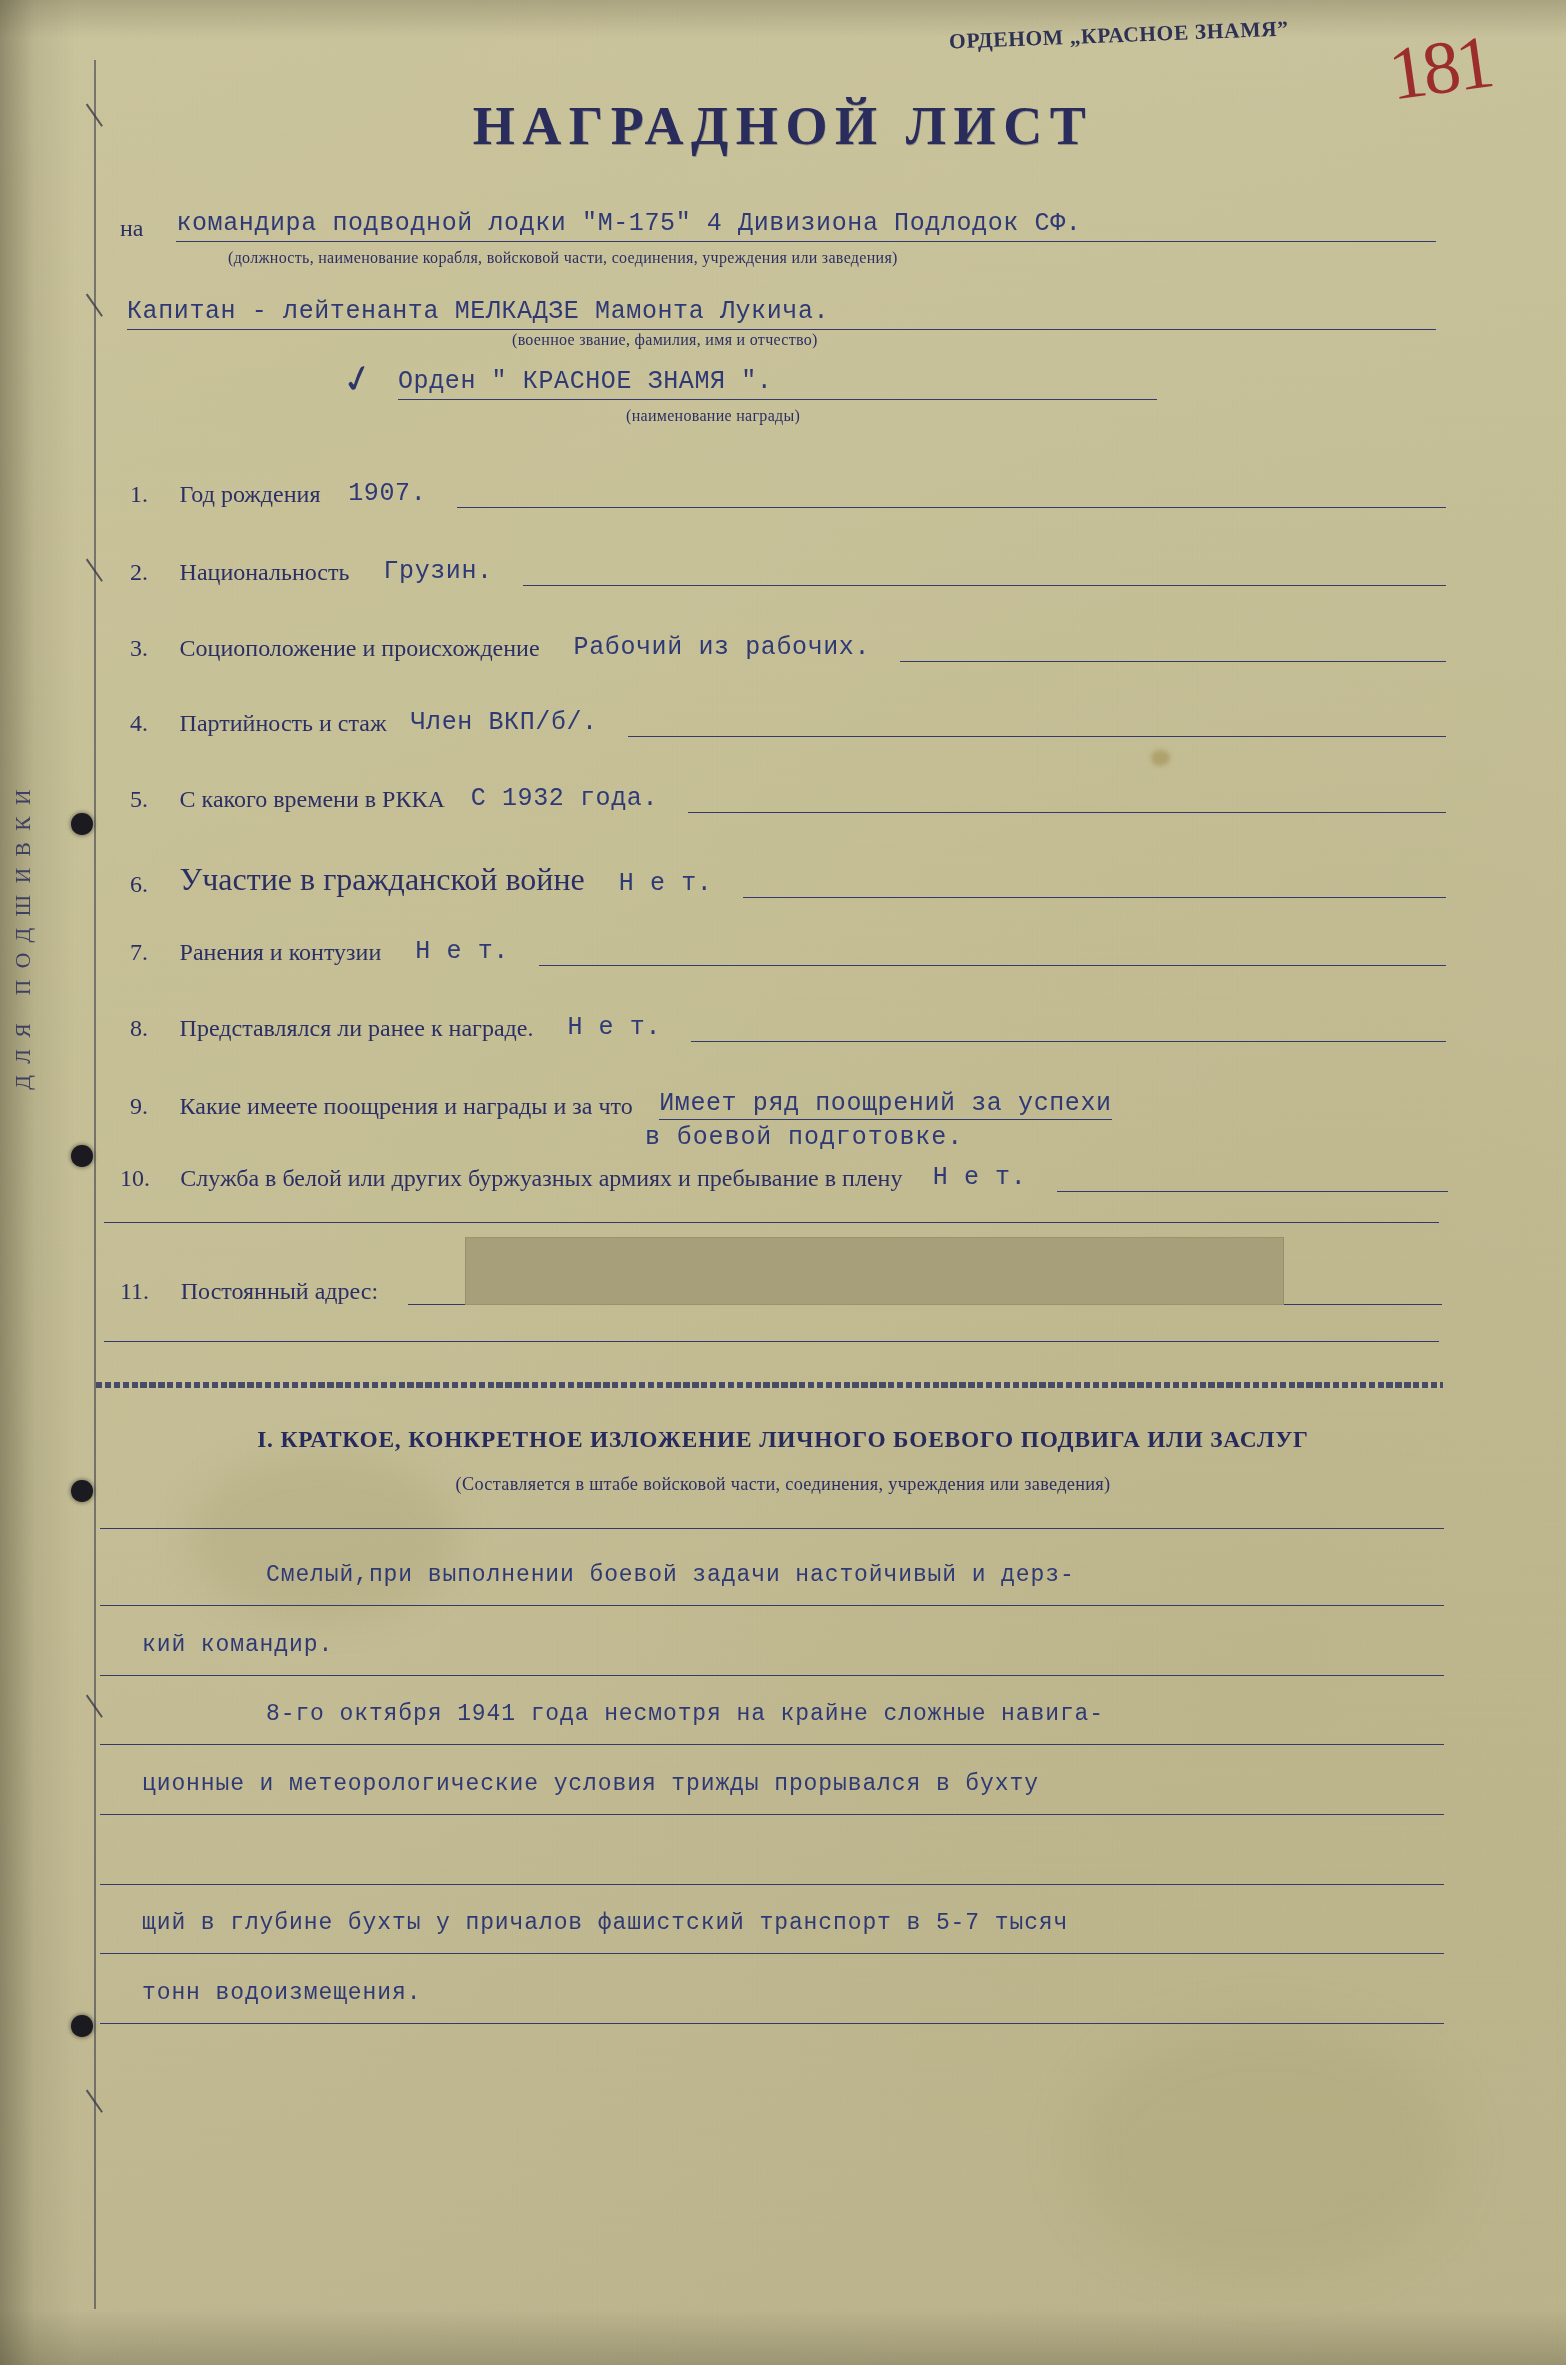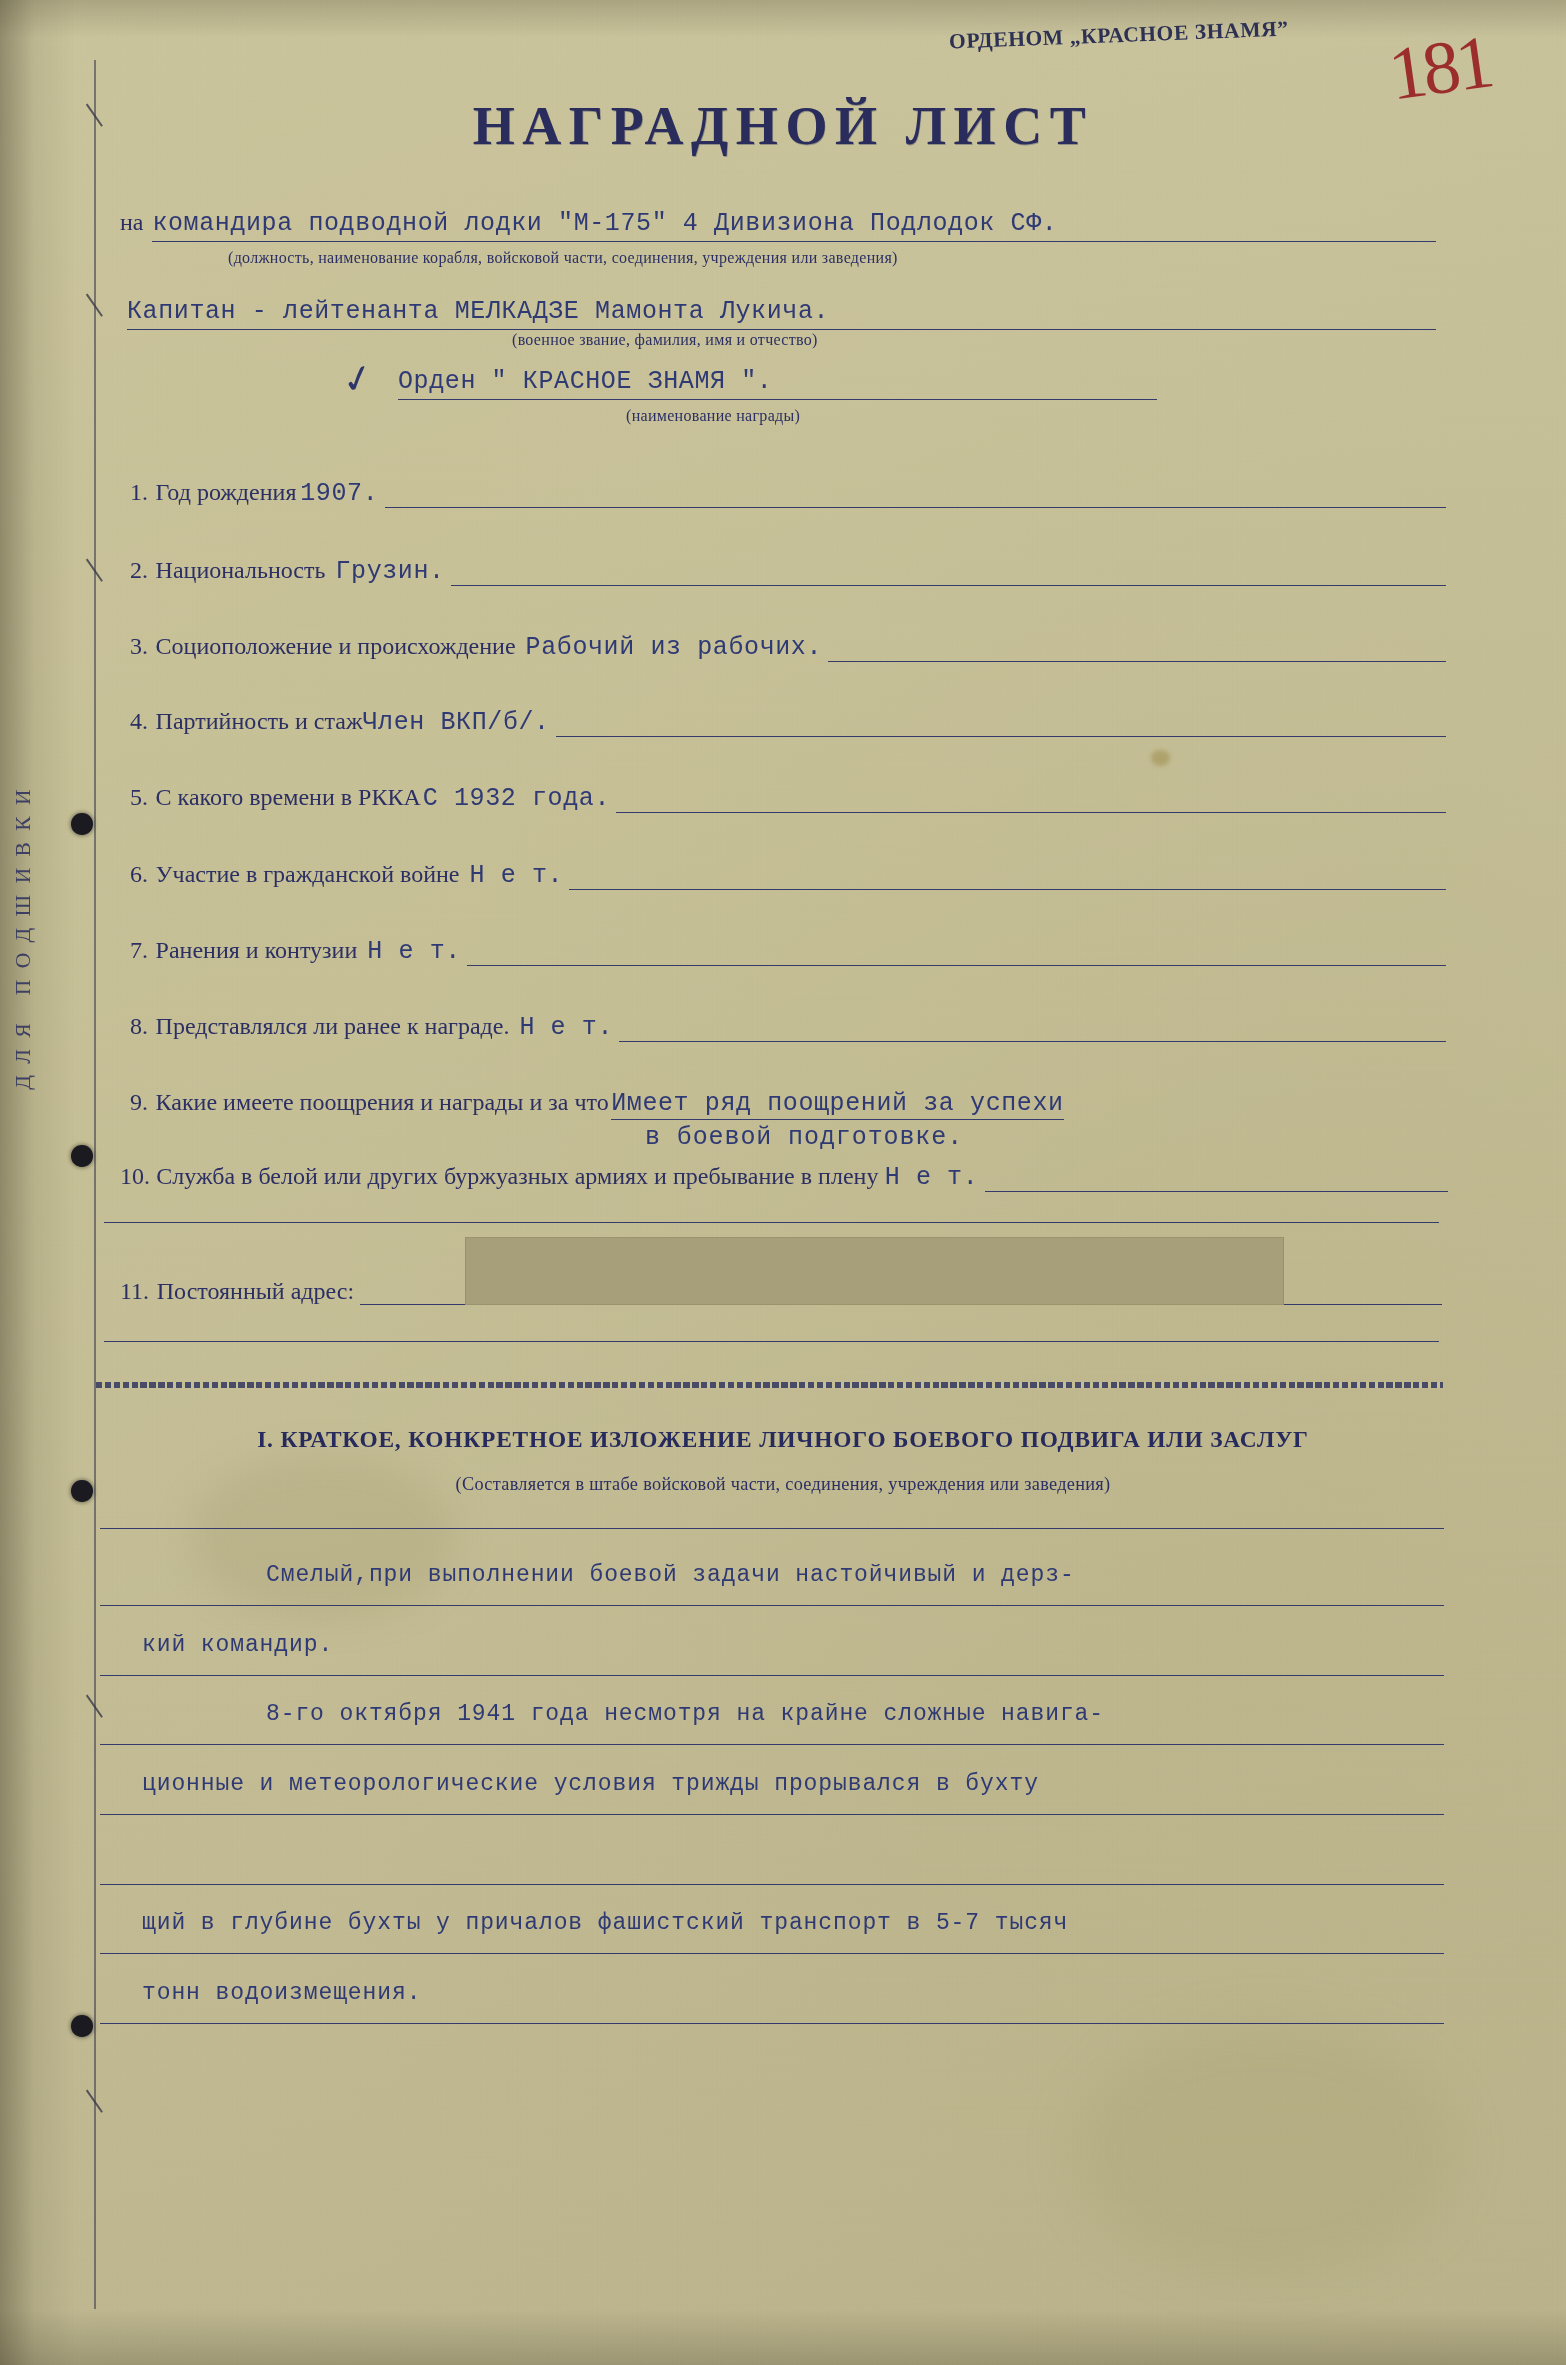--- a/index.html
+++ b/index.html
@@ -129,20 +129,22 @@
     font-weight: bold;
     letter-spacing: 7.6px;
     color: #2a2d5c;
     text-shadow: 0.6px 0.6px 0 rgba(42,45,92,.35);
   }
 
   
   .row {
     position: absolute;
     display: flex;
+    align-items: flex-end;
+    gap: 24px;
   }
   .printed {
     font-family: "Liberation Serif", serif;
     color: #2b2f63;
     white-space: nowrap;
   }
   .typed {
     font-family: "Liberation Mono", monospace;
     color: #2f3a75;
     white-space: nowrap;
@@ -294,21 +296,21 @@
 
   <div class="row" style="left:130px;top:784px;width:1316px;">
     <span class="printed" style="font-size:24px;margin-right:7.6px;">5.</span>
     <span class="printed" style="font-size:24px;margin-right:2px;">С какого времени в РККА</span>
     <span class="typed" style="font-size:25px;margin-right:6.3px;">С 1932 года.</span>
     <span class="rule"></span>
   </div>
 
   <div class="row" style="left:130px;top:861px;width:1316px;">
     <span class="printed" style="font-size:24px;margin-right:7.6px;">6.</span>
-    <span class="printed" style="font-size:24px;margin-right:10px;">Участие в  гражданской  войне</span>
+    <span class="printed" style="font-size:32px;margin-right:10px;">Участие в  гражданской  войне</span>
     <span class="typed" style="font-size:25px;margin-right:6.3px;">Н е т.</span>
     <span class="rule"></span>
   </div>
 
   <div class="row" style="left:130px;top:937px;width:1316px;">
     <span class="printed" style="font-size:24px;margin-right:7.6px;">7.</span>
     <span class="printed" style="font-size:24px;margin-right:10px;">Ранения и  контузии</span>
     <span class="typed" style="font-size:25px;margin-right:6.3px;">Н е т.</span>
     <span class="rule"></span>
   </div>

